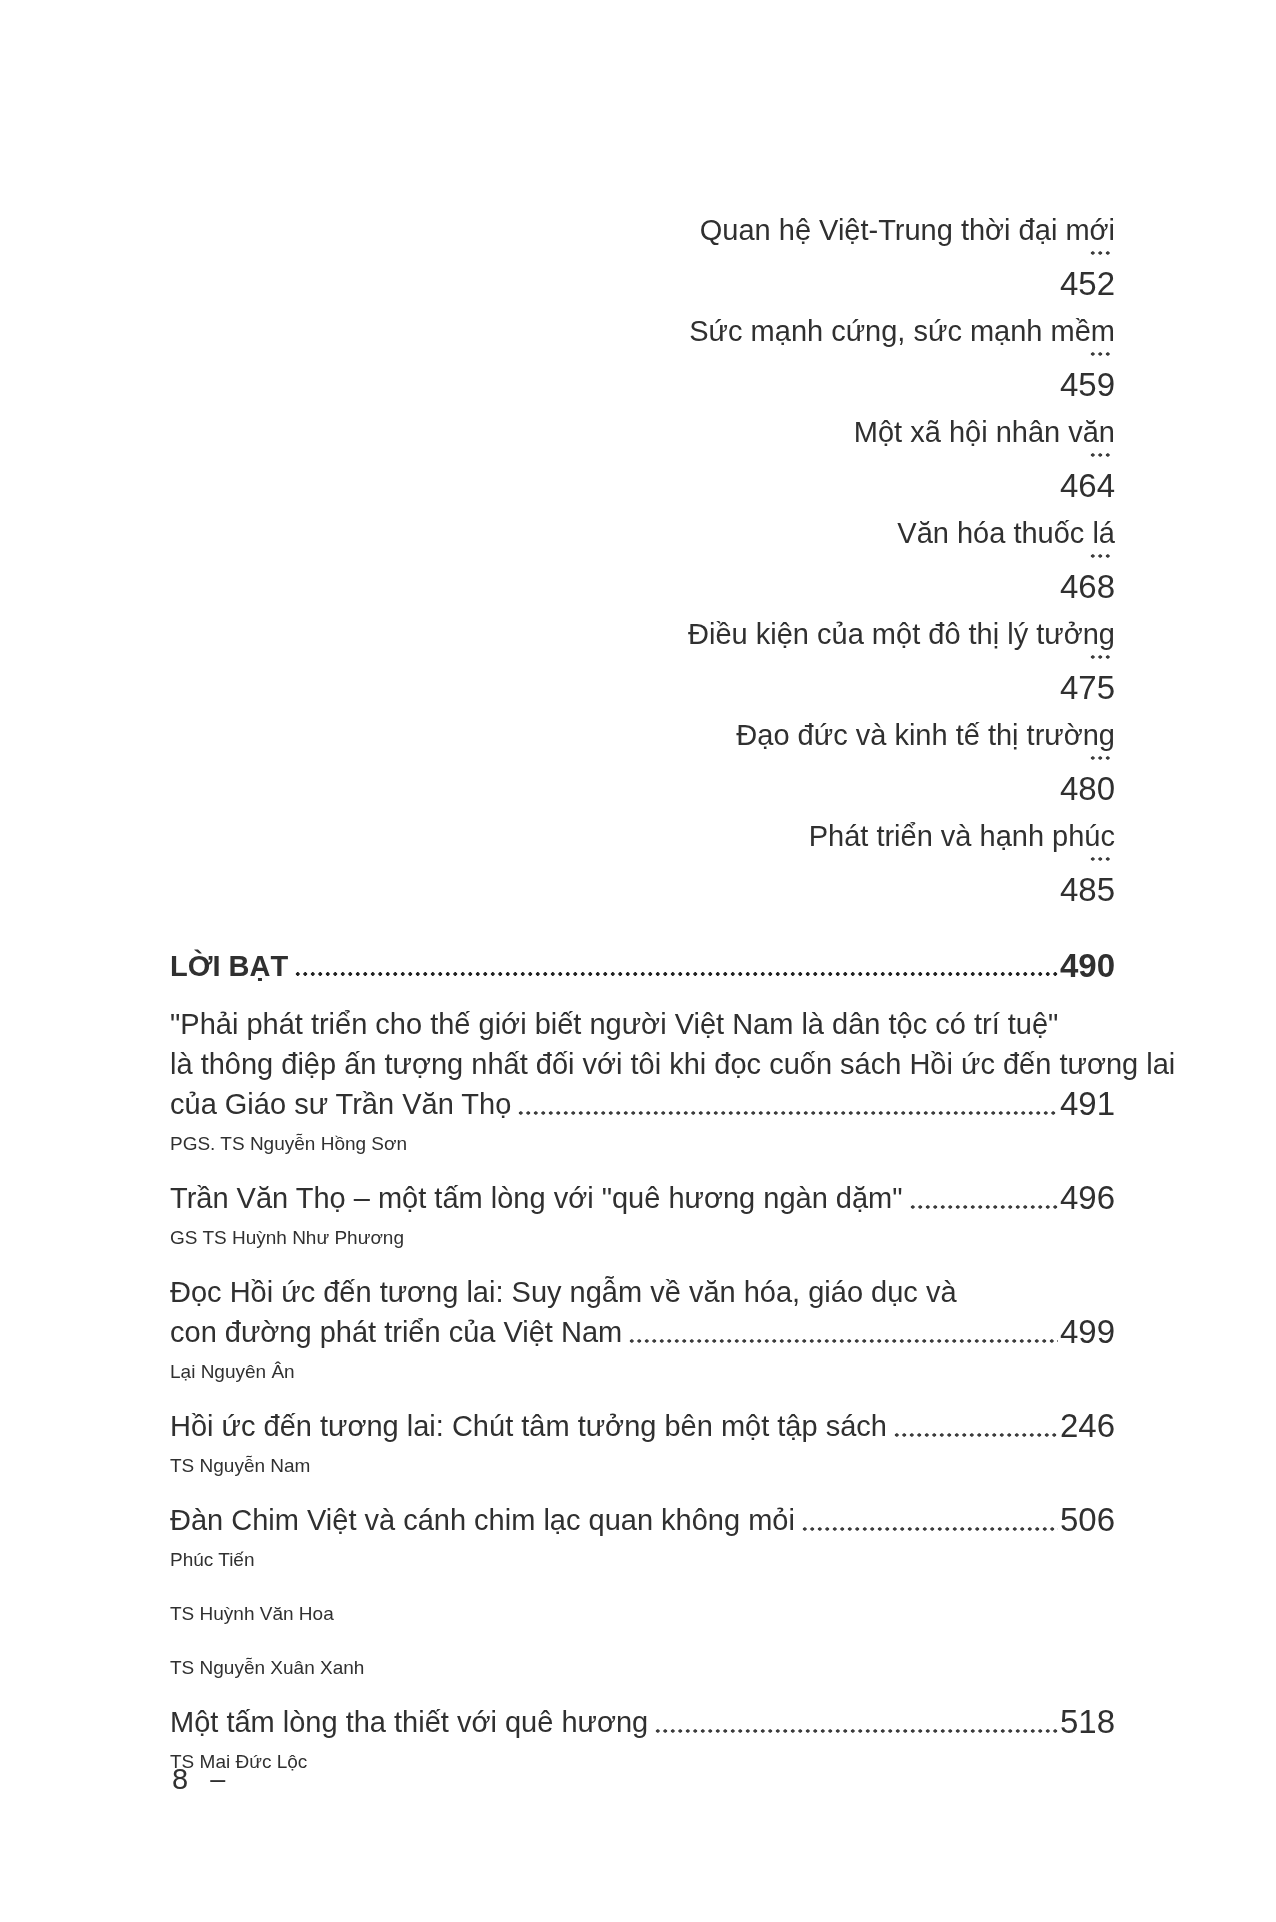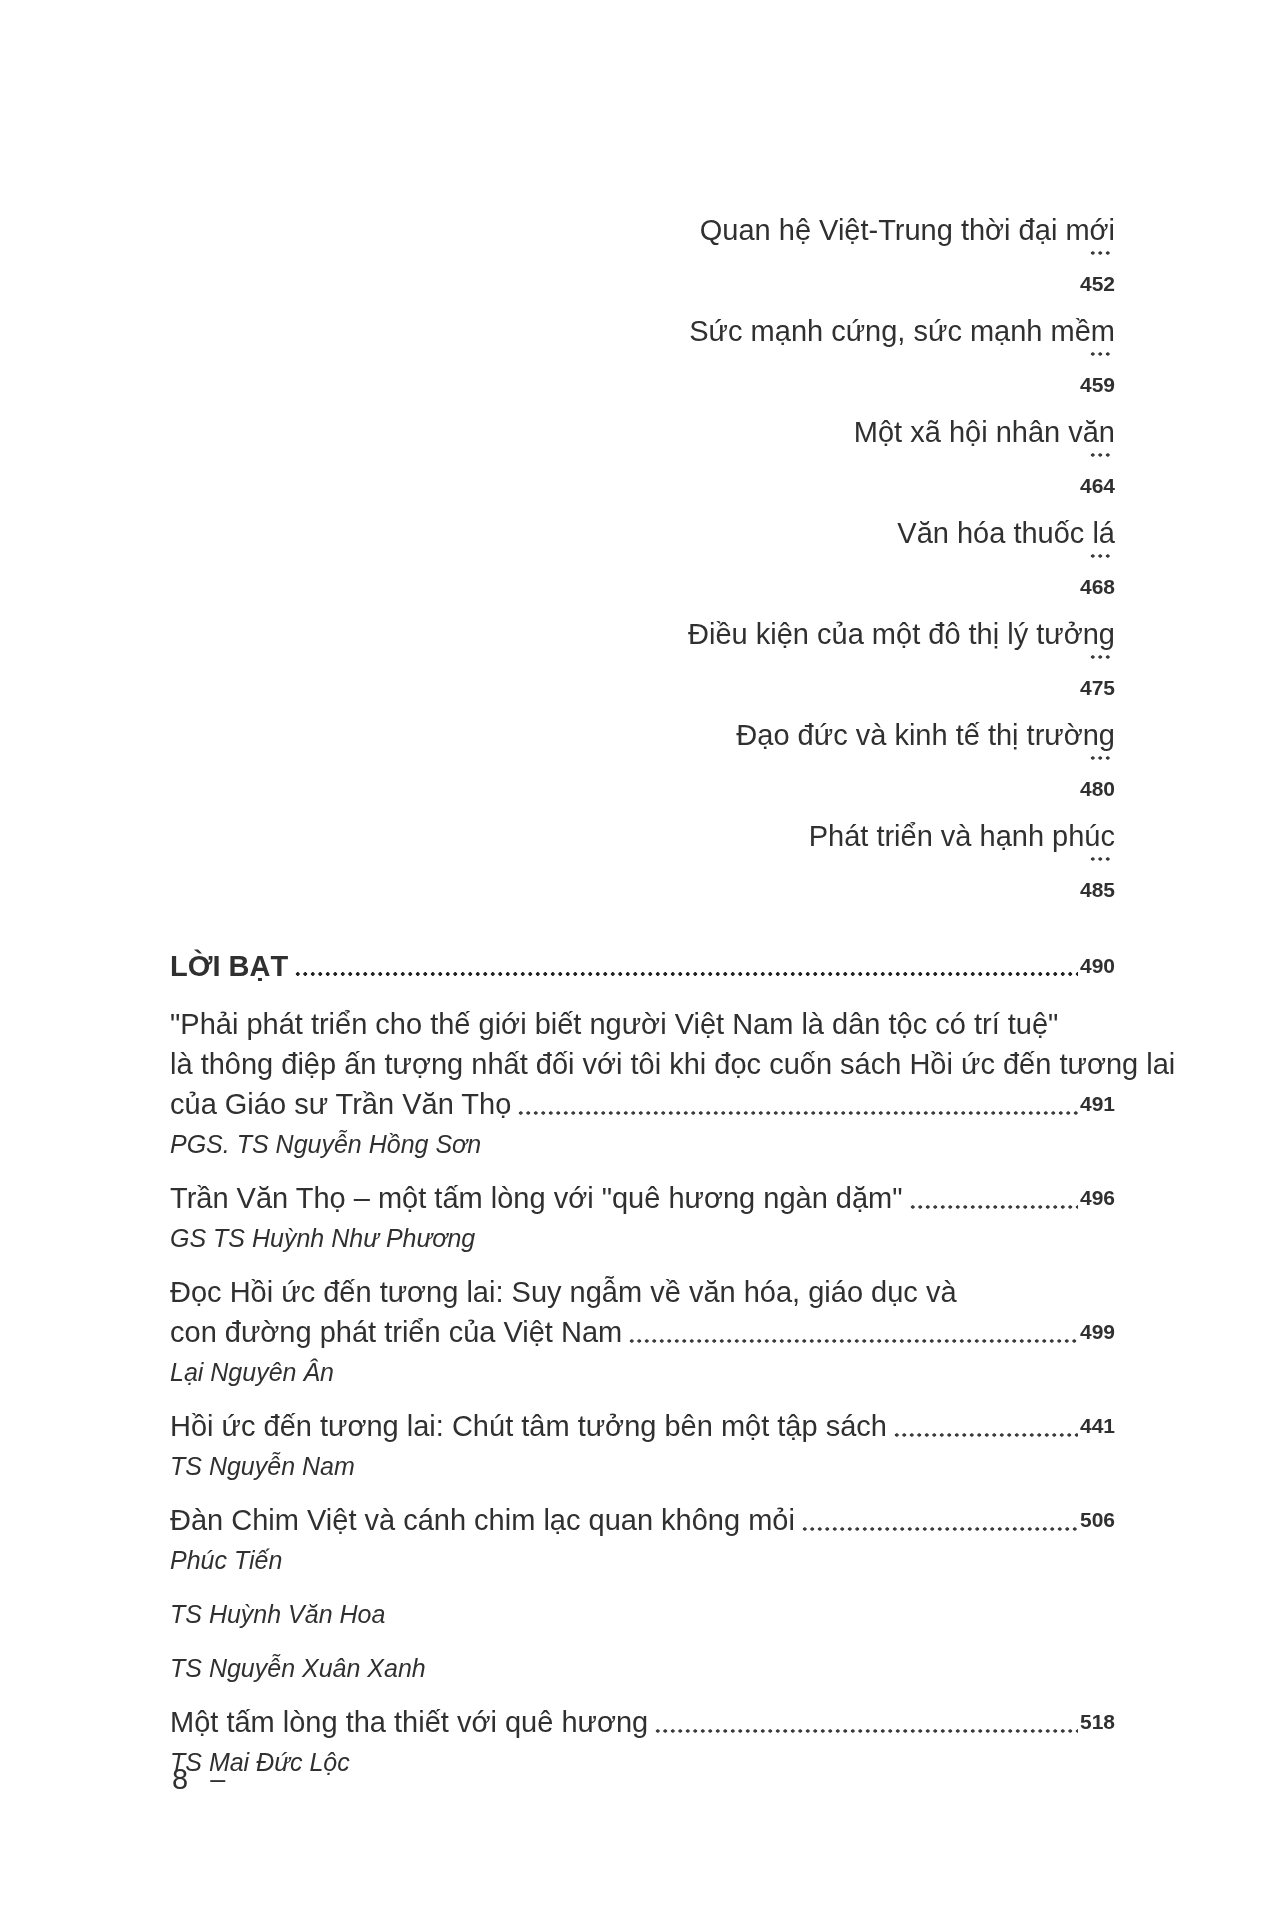--- a/index.html
+++ b/index.html
@@ -15,29 +15,29 @@
   .row { display:flex; align-items:flex-end; line-height:40px; font-size:29px; white-space:nowrap; }
   .toc1 .row { margin-bottom:7px;flex-direction:column; }
   .dots {
     flex:1 1 auto; min-width:24px; height:6px;
     margin:0 2px 8px 6px;
     background-image:radial-gradient(circle, #3c3c3c 1.5px, transparent 1.8px);
     background-size:7.5px 6px;
     background-repeat:repeat-x;
     background-position:0 100%;
   }
-  .pg { font-size:21px;font-weight:bold; }
+  .pg { font-size:33px; }
   .heading { font-weight:bold; margin-top:36px; margin-bottom:18px; }
   .heading .dots {
     background-image:radial-gradient(circle, #222222 1.7px, transparent 2px);
     margin-bottom:9px;
   }
   .review { margin-bottom:14px; }
   .line { line-height:40px; font-size:29px; white-space:nowrap; }
-  .author { font-style:italic; line-height:40px; font-size:25px; white-space:nowrap; }
+  .author { line-height:40px; font-size:19px; white-space:nowrap; }
   .it { }
   .footer {
     position:absolute; left:172px; top:1759px;
     font-size:29px; line-height:40px;
     display:flex; align-items:center; gap:22px;
   }
   .footer .dash { font-size:27px; }
 </style>
 </head>
 <body>
@@ -115,21 +115,21 @@
           <span><span>con đường phát triển của Việt Nam</span></span>
           <span class="dots"></span>
           <span class="pg">499</span>
         </div>
         <div class="author">Lại Nguyên Ân</div>
       </div>
       <div class="review">
         <div class="row">
           <span><span class="it">Hồi ức đến tương lai</span><span>: Chút tâm tưởng bên một tập sách</span></span>
           <span class="dots"></span>
-          <span class="pg">441</span>
+          <span class="pg">246</span>
         </div>
         <div class="author">TS Nguyễn Nam</div>
       </div>
       <div class="review">
         <div class="row">
           <span><span>Đàn Chim Việt và cánh chim lạc quan không mỏi</span></span>
           <span class="dots"></span>
           <span class="pg">506</span>
         </div>
         <div class="author">Phúc Tiến</div>

